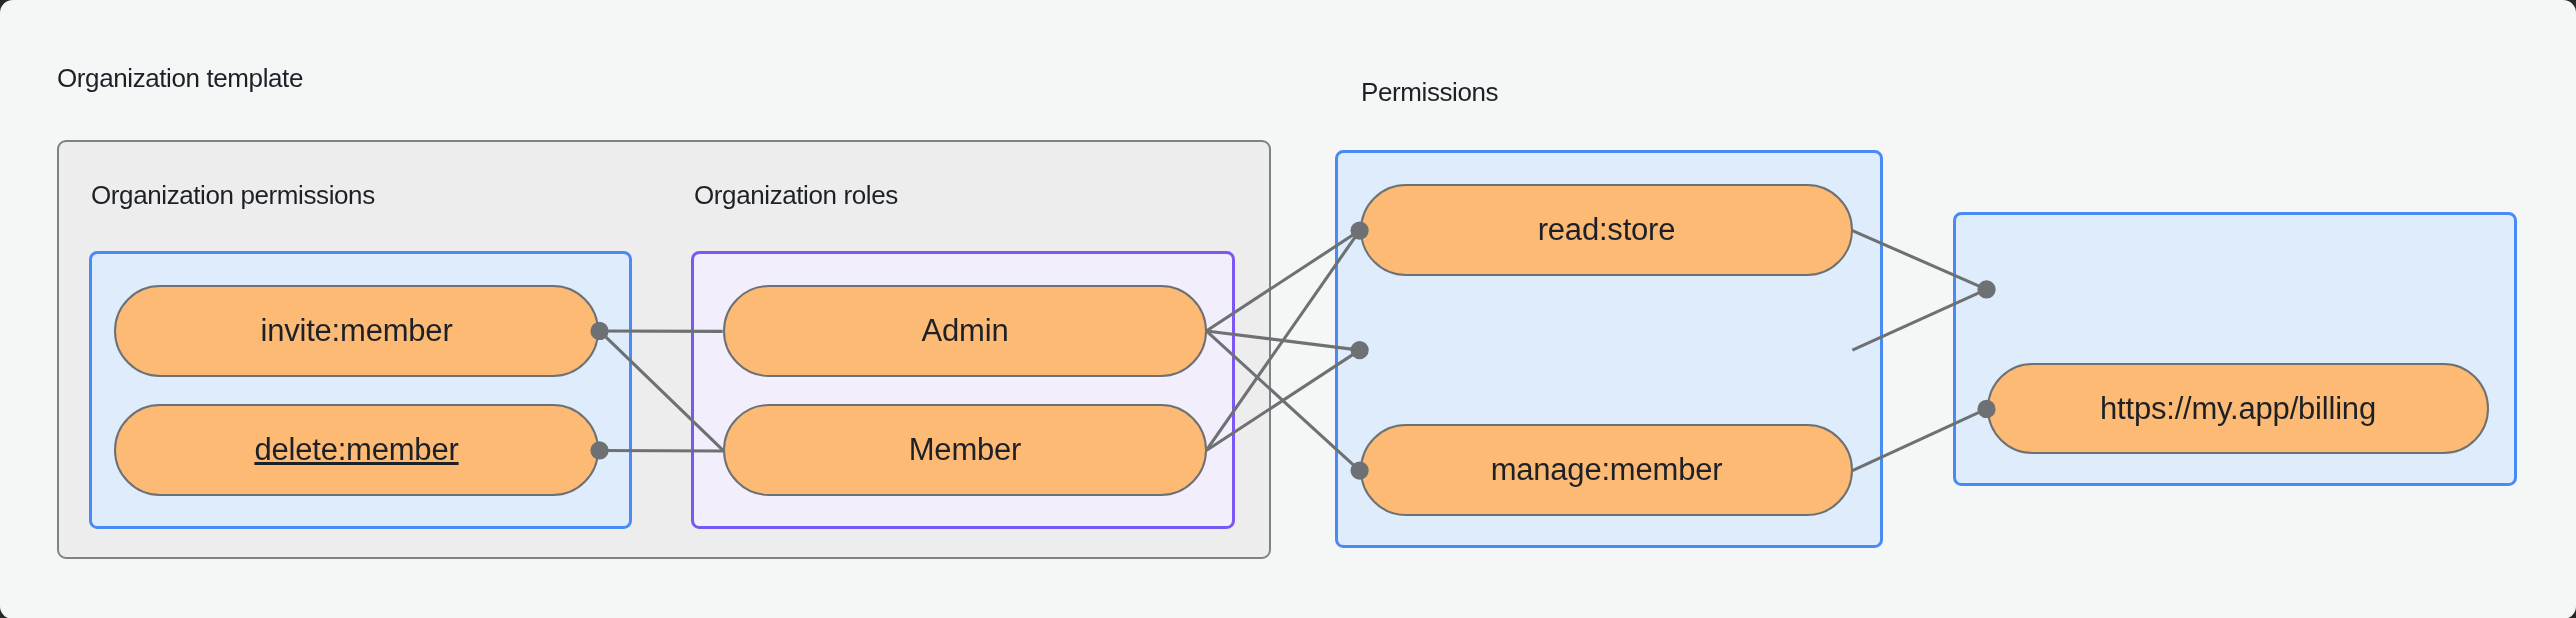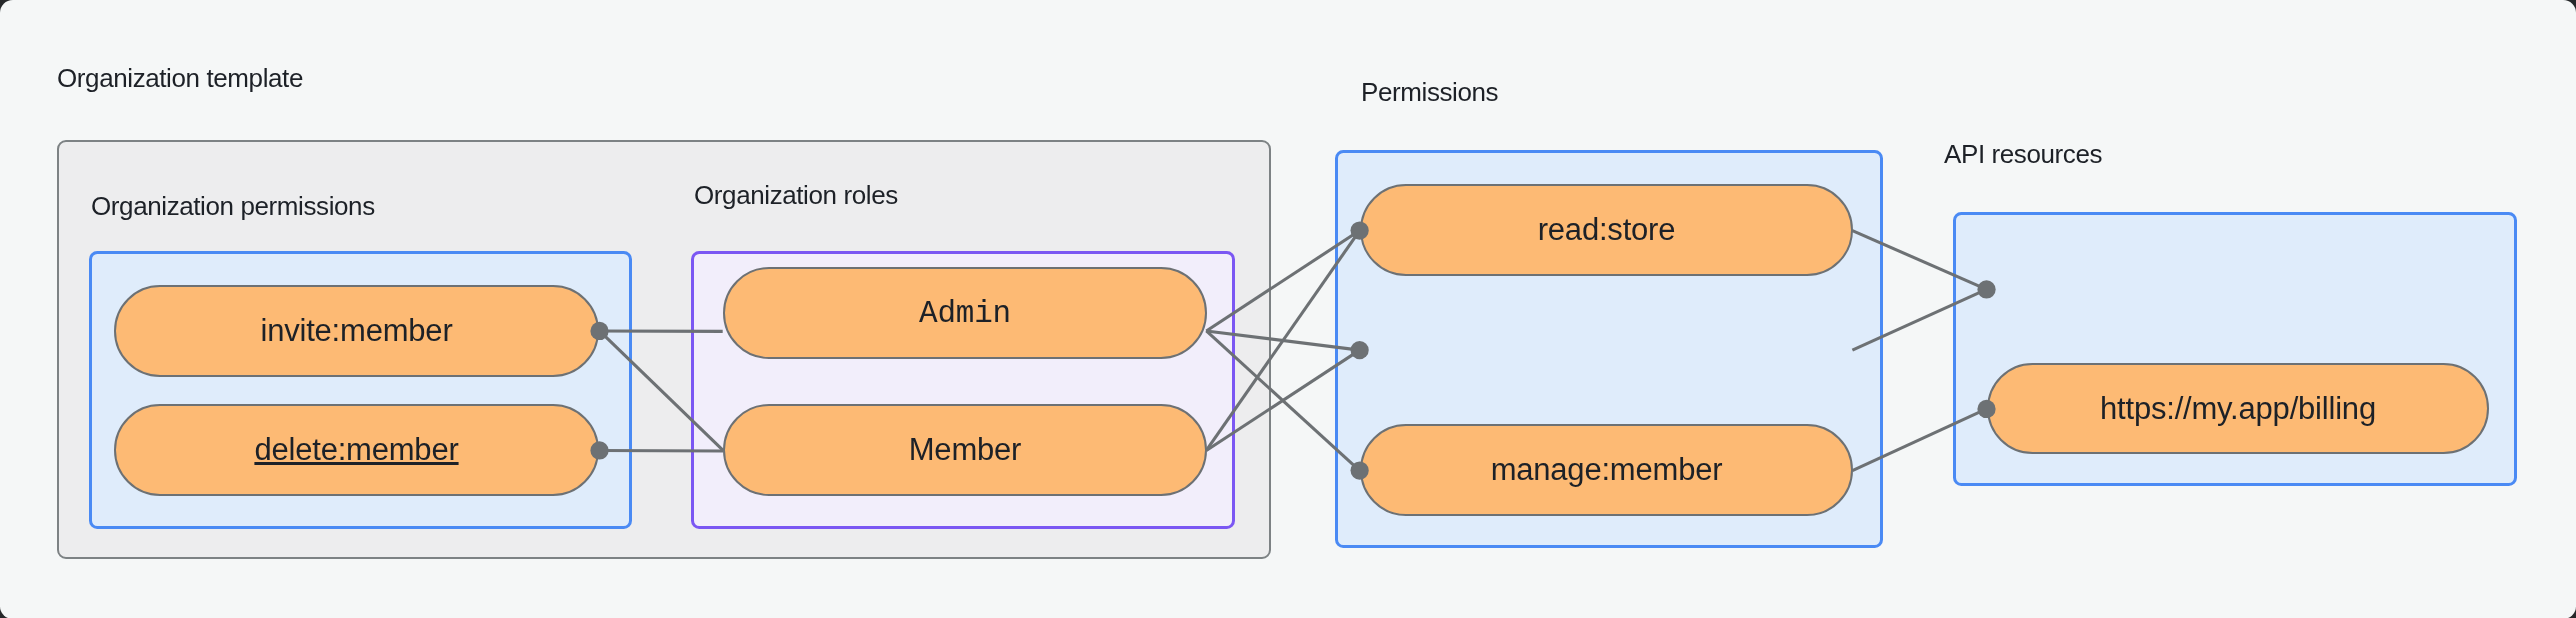--- a/index.html
+++ b/index.html
@@ -43,34 +43,34 @@
     display: flex;
     align-items: center;
     justify-content: center;
     font-size: 31px;
     letter-spacing: -0.2px;
     white-space: nowrap;
   }
 
   
   .lbl-template { left: 57px;  top: 64px;  }
-  .lbl-orgperm  { left: 91px; top: 192px; text-align: center; }
+  .lbl-orgperm  { left: 91px; top: 181px; text-align: center; }
   .lbl-orgroles { left: 694px; top: 181px; }
   .lbl-perms    { left: 1339px; top: 78px; margin-left: 22px; }
   .lbl-api      { left: 1944px; top: 140px; }
 
   .gray-box     { left: 57px;   top: 140px; width: 1214px; height: 419px; }
   .box-orgperm  { left: 89px;   top: 251px; width: 543px;  height: 278px; }
   .box-orgroles { left: 691px;  top: 251px; width: 544px;  height: 278px; }
   .box-perms    { left: 1335px; top: 150px; width: 548px;  height: 398px; }
   .box-api      { left: 1953px; top: 212px; width: 564px;  height: 274px; }
 
   .p-invite  { left: 114px;  top: 285px; width: 485px; height: 92px; }
   .p-delete  { left: 114px;  top: 404px; width: 485px; height: 92px; text-decoration: underline; }
-  .p-admin   { left: 723px;  top: 267px; width: 484px; height: 92px; font-family: Liberation Mono, monospace; }
+  .p-admin   { left: 723px;  top: 285px; width: 484px; height: 92px; }
   .p-member  { left: 723px;  top: 404px; width: 484px; height: 92px; }
   .p-read    { left: 1360px; top: 184px; width: 493px; height: 92px; }
   .p-update  { left: 1360px; top: 304px; width: 493px; height: 92px; }
   .p-manage  { left: 1360px; top: 424px; width: 493px; height: 92px; }
   .p-members { left: 1987px; top: 244px; width: 502px; height: 91px; }
   .p-billing { left: 1987px; top: 363px; width: 502px; height: 91px; }
 
   svg.edges {
     position: absolute;
     left: 0; top: 0;
@@ -85,21 +85,20 @@
 
 <div class="canvas">
 
   <div class="label lbl-template">Organization template</div>
 
   <div class="box gray gray-box"></div>
 
   <div class="label lbl-orgperm">Organization permissions</div>
   <div class="label lbl-orgroles">Organization roles</div>
   <div class="label lbl-perms">Permissions</div>
-  <div class="label lbl-api">API resources</div>
 
   <div class="box blue box-orgperm"></div>
   <div class="box purple box-orgroles"></div>
   <div class="box blue box-perms"></div>
   <div class="box blue box-api"></div>
 
   <div class="pill p-invite">invite:member</div>
   <div class="pill p-delete">delete:member</div>
   <div class="pill p-admin">Admin</div>
   <div class="pill p-member">Member</div>

